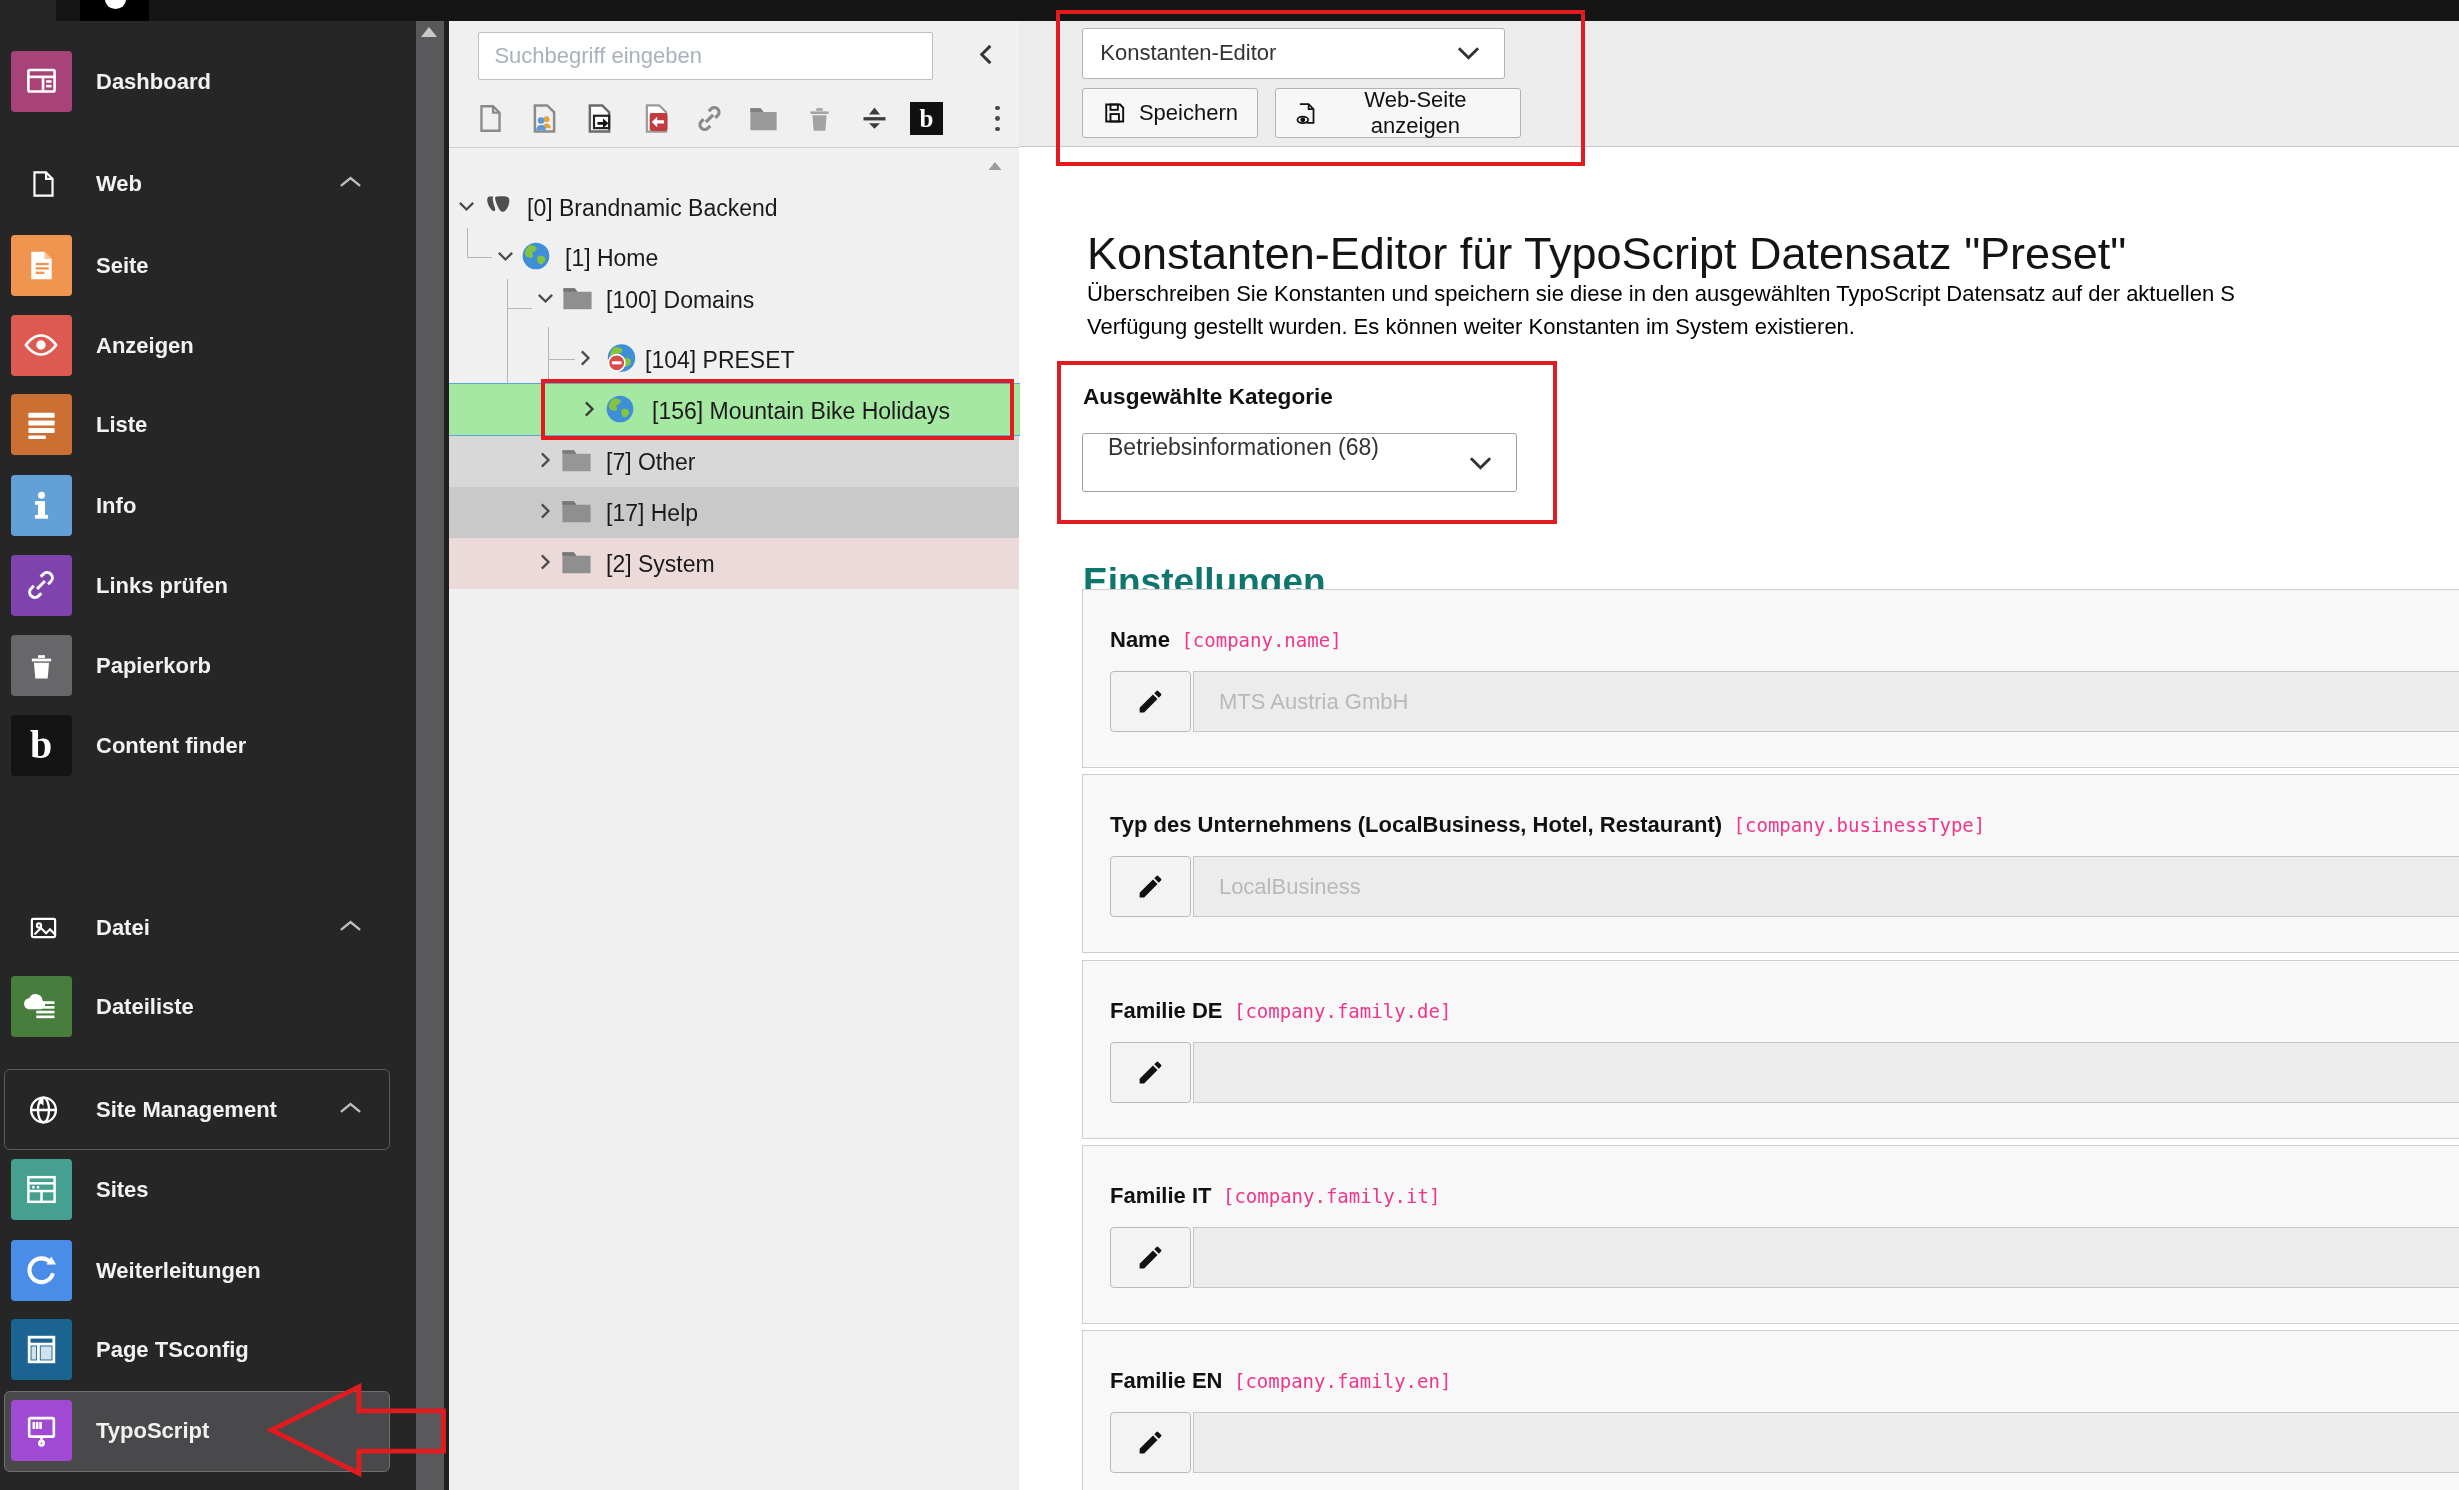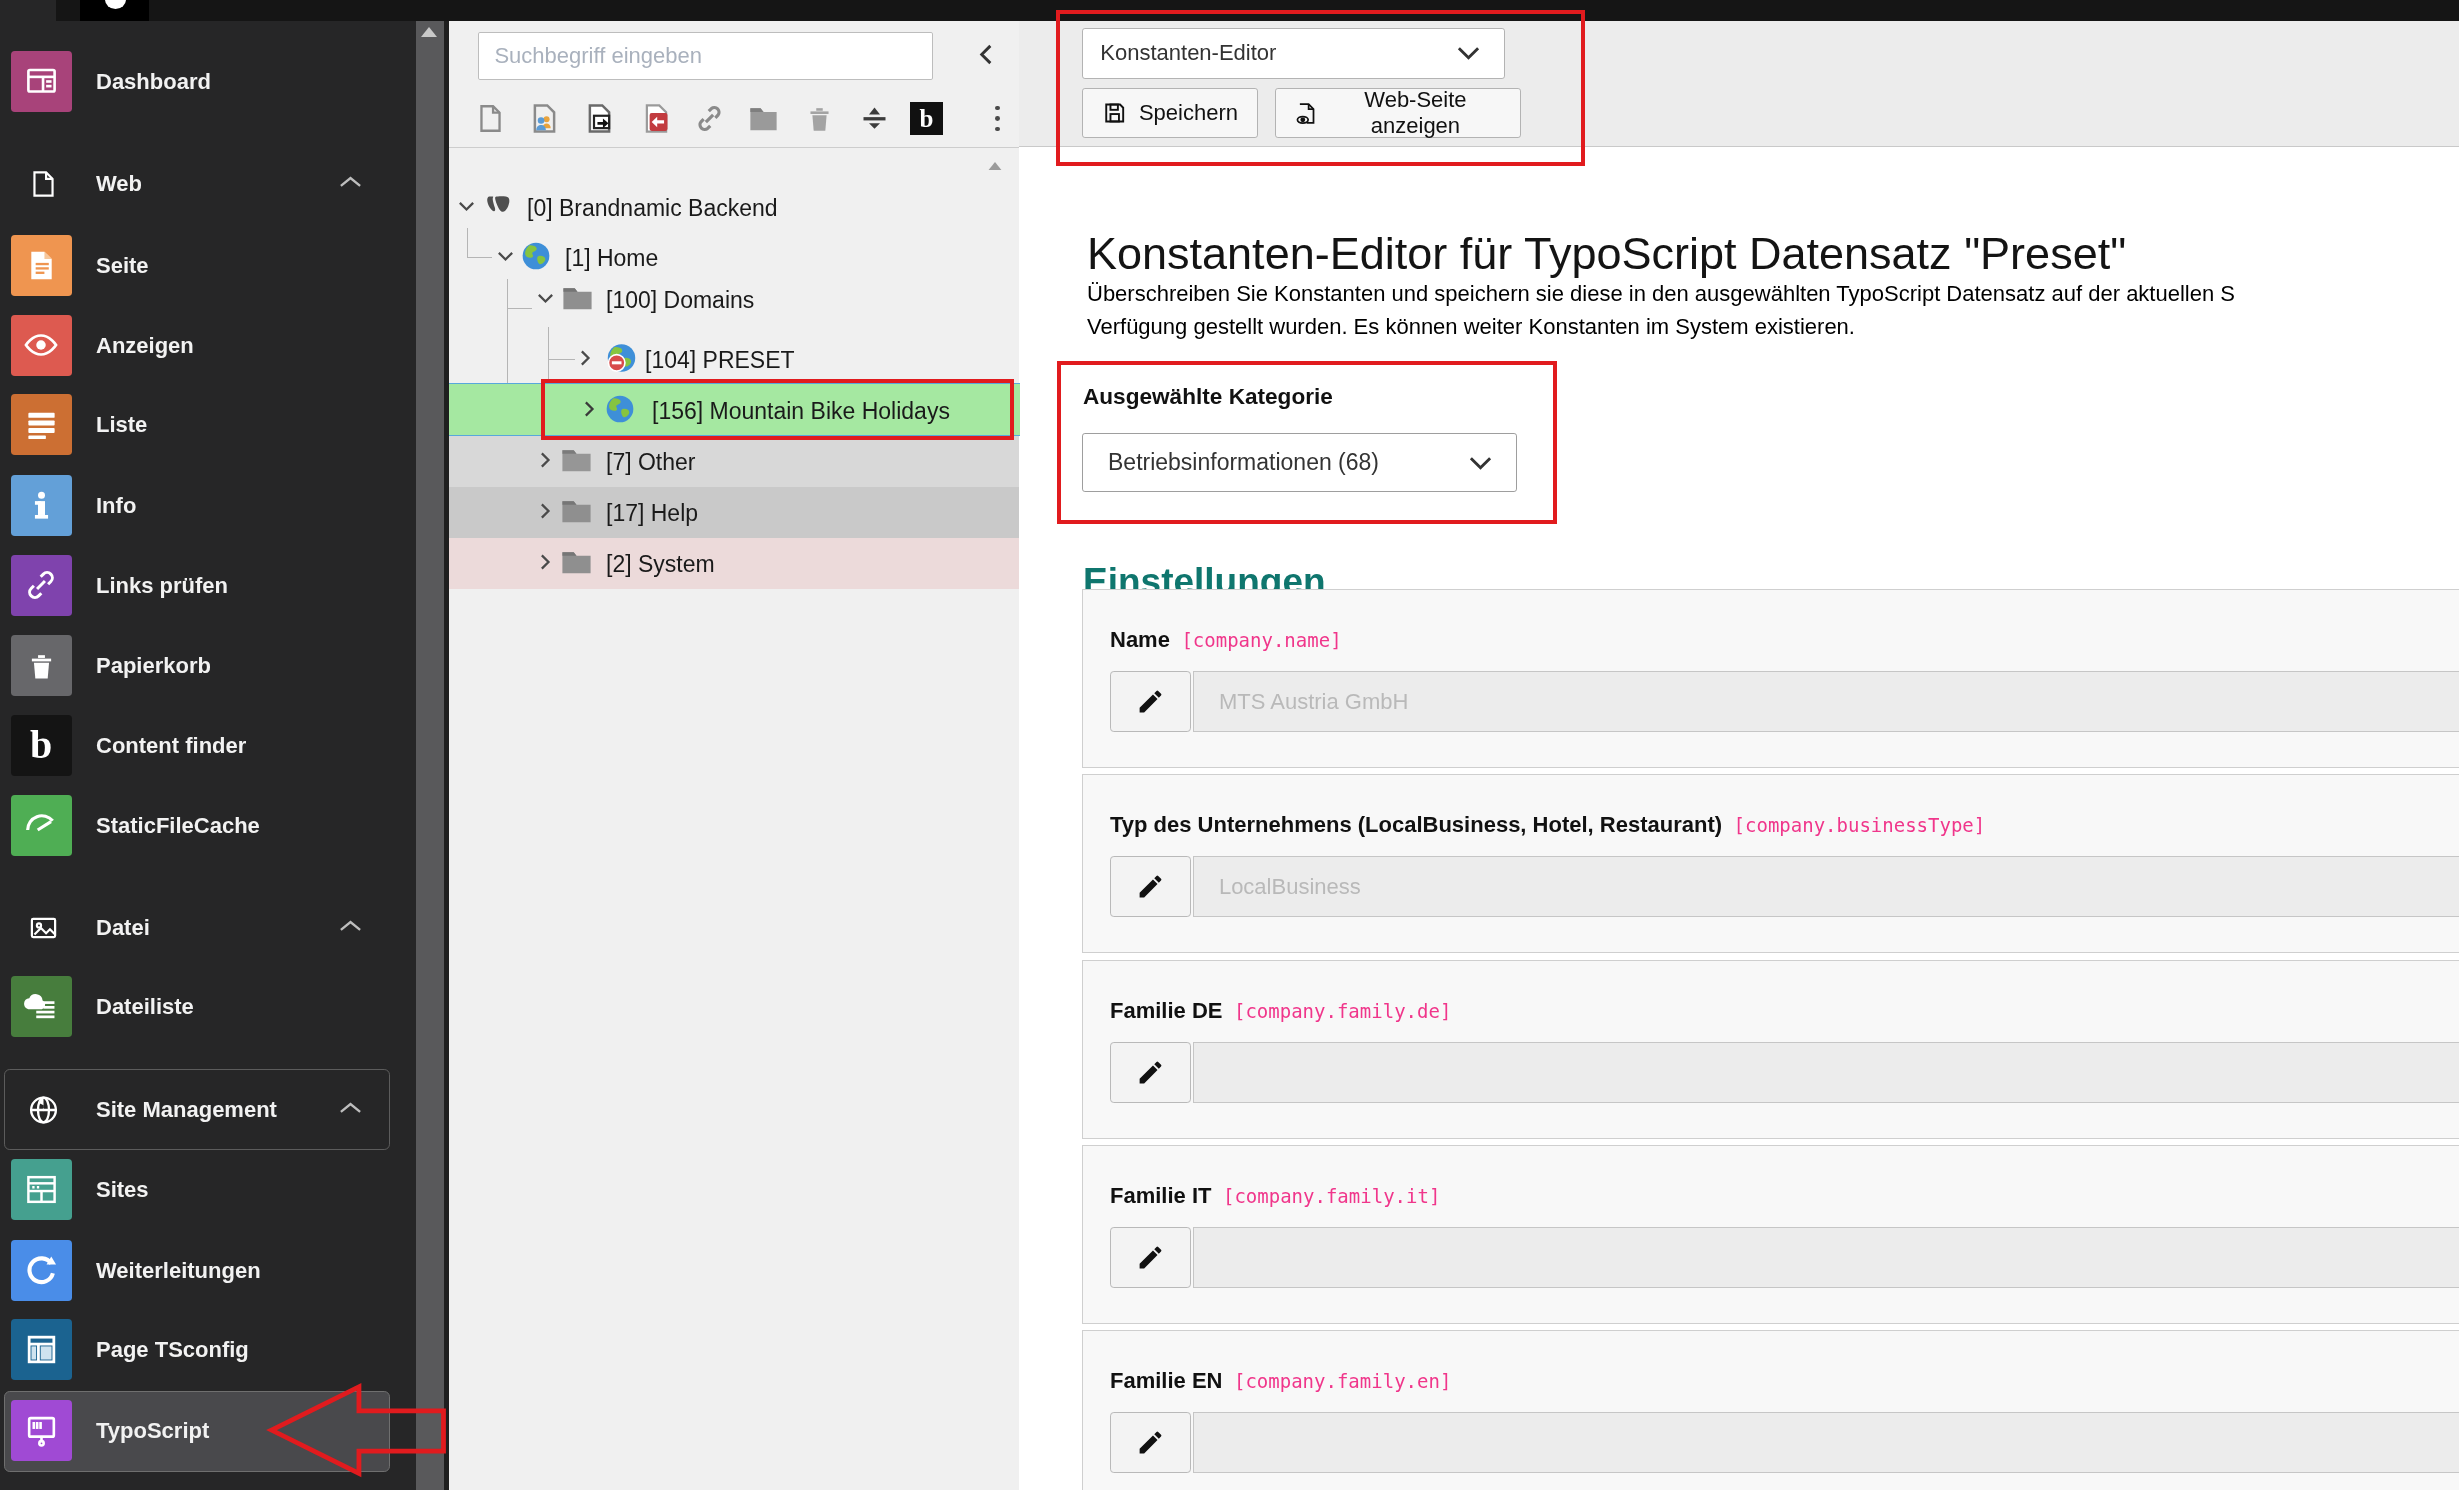--- a/index.html
+++ b/index.html
@@ -50,21 +50,21 @@
               display:flex;align-items:center;padding:0 17.3px;font-size:22px;color:#333}
   .mod-select svg,.cat-select svg{position:absolute;right:21px;top:50%;transform:translateY(-50%)}
   .dh-btn{position:absolute;top:67px;height:50px;background:#f7f7f7;border:1px solid #b3b3b3;
           border-radius:2.9px;box-sizing:border-box;display:flex;align-items:center;gap:11.5px;
           padding:0 19px;font-size:22px;color:#111}
   .h1{position:absolute;left:68px;top:177px;font-size:45px;font-weight:400;color:#141414;white-space:nowrap}
   .para{position:absolute;left:68px;top:256px;font-size:22px;color:#000;line-height:33px;white-space:nowrap}
   .cat-label{position:absolute;left:64px;top:363px;font-size:22.6px;font-weight:700;color:#111}
   .cat-select{position:absolute;left:63px;top:412px;width:435px;height:59px;background:#fff;
               border:1px solid #9e9e9e;border-radius:2.9px;box-sizing:border-box;
-              display:flex;align-items:center;padding:0 25px;font-size:23px;color:#333}
+              display:flex;align-items:flex-start;padding:0 25px;font-size:23px;color:#333}
   .h2{position:absolute;left:64px;top:509px;font-size:37px;font-weight:700;color:#0f766e}
   .panel{position:absolute;left:63px;width:1415px;height:179px;background:#f8f8f8;
          border:1px solid #cfcfcf;box-sizing:border-box}
   .panel .plabel{position:absolute;left:27px;top:37px;font-size:22px;font-weight:700;color:#111;white-space:nowrap}
   .panel .pcode{font-family:"DejaVu Sans Mono",monospace;font-size:19px;font-weight:400;color:#f0368b;margin-left:11.5px}
   .inp-row{position:absolute;left:27px;top:81px;right:19px;height:61px;display:flex}
   .pencil-btn{width:81px;height:61px;background:#f3f3f3;border:1px solid #b9b9b9;border-radius:3.8px;
               box-sizing:border-box;display:flex;align-items:center;justify-content:center;flex:none}
   .field-input{flex:1;height:61px;margin-left:1.9px;background:#ececec;border:1px solid #c6c6c6;
                box-sizing:border-box;padding:0 25px;font-size:22px;color:#555;
@@ -183,29 +183,20 @@
     <span class="sb-label">Papierkorb</span>
   </div>
 
   <div class="sb-item" style="top:705px">
     <span class="sb-box" style="background:#141414">
       <span style="color:#fff;font-size:40px;font-weight:700;font-family:'Liberation Serif',serif;line-height:1">b</span>
     </span>
     <span class="sb-label">Content finder</span>
   </div>
 
-  <div class="sb-item" style="top:785px">
-    <span class="sb-box" style="background:#4fae54">
-      <svg width="40" height="40" viewBox="0 0 24 24" fill="none" stroke="#fff" stroke-width="1.9">
-          <path d="M4 15a8.5 8.5 0 0 1 15-5.5"></path>
-          <path d="M10 15l8-5"></path>
-        </svg>
-    </span>
-    <span class="sb-label">StaticFileCache</span>
-  </div>
 
   <div class="sb-item" style="top:887px">
     <span class="sb-gicon">
       <svg width="31" height="31" viewBox="0 0 24 24" fill="none" stroke="#fff" stroke-width="1.7">
           <rect x="3" y="5" width="18" height="14" rx="1"></rect>
           <circle cx="8.5" cy="10" r="1.6"></circle>
           <path d="M5 17l5-5 4 4 3-3 4 4"></path>
         </svg>
     </span>
     <span class="sb-label">Datei</span>

